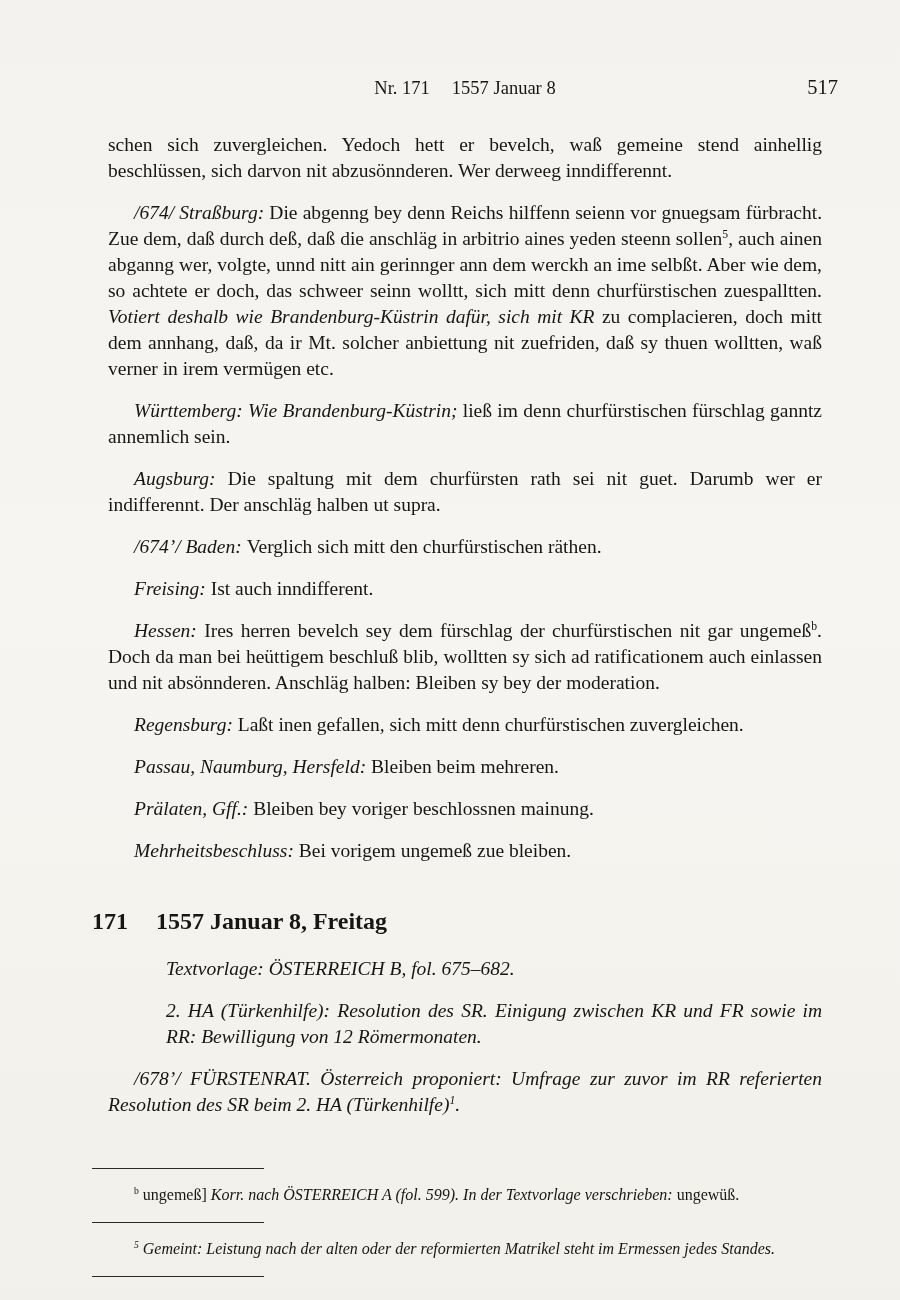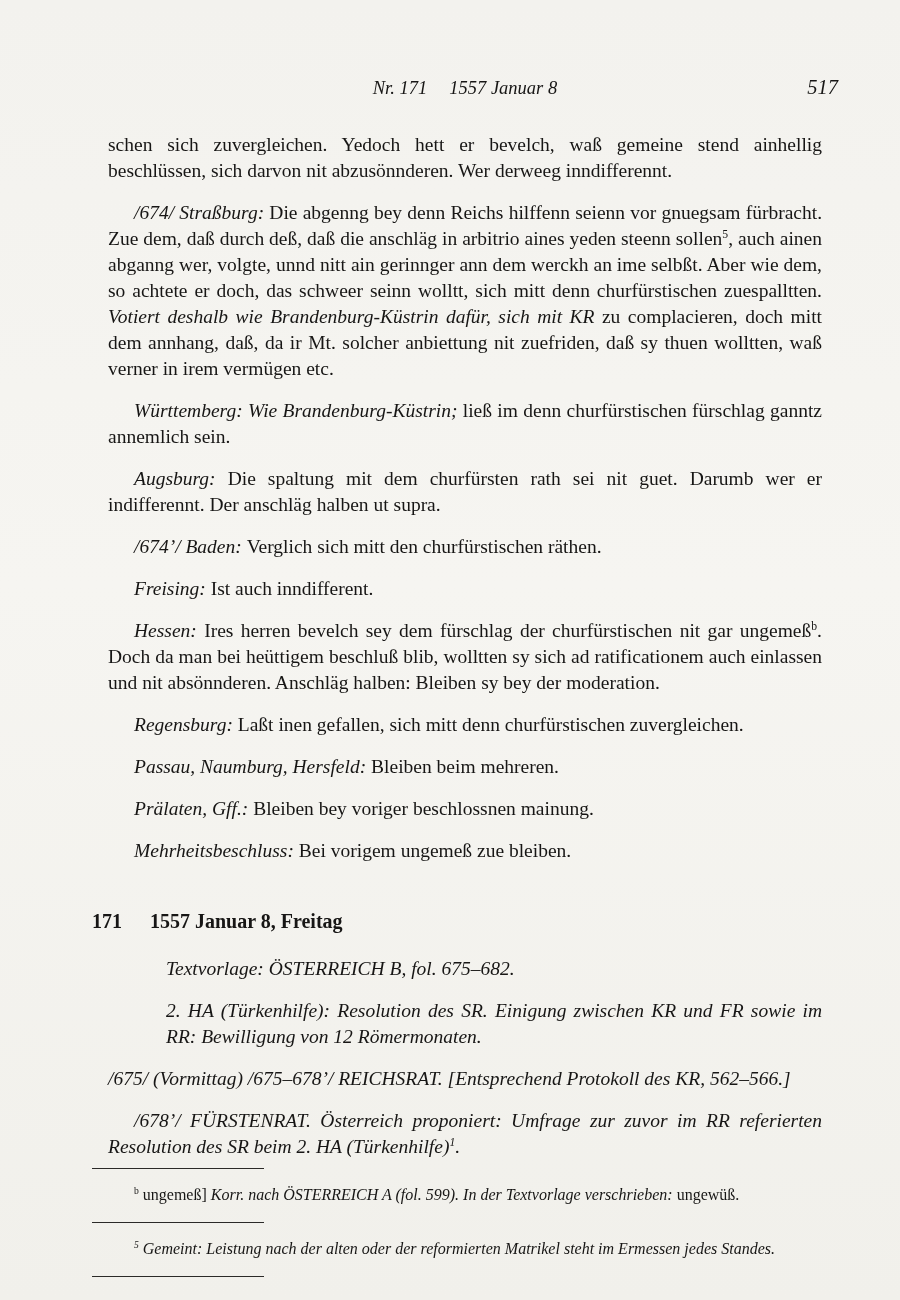--- a/index.html
+++ b/index.html
@@ -13,21 +13,20 @@
     width: 900px; height: 1300px;
     box-sizing: border-box;
     background: linear-gradient(180deg, #f3f2ee 0%, #f6f5f1 45%, #f1f0eb 100%);
     color: #171615;
     overflow: hidden;
   }
   .page-header {
     position: absolute;
     top: 78px; left: 92px; right: 62px;
     font-size: 18.5px;
-    font-style: italic;
   }
   .header-center {
     text-align: center;
   }
   .header-center .hsep { display: inline-block; width: 22px; }
   .page-num {
     position: absolute; right: 0; top: -2px;
     font-size: 20.5px;
   }
   .text-block {
@@ -40,21 +39,21 @@
     margin: 16px;
     text-align: justify;
     hyphens: auto;
   }
   .para.indent { text-indent: 26px; }
   .it { font-style: italic; }
   sup { font-size: 0.6em; line-height: 0; }
   .section-head {
     margin: 44px 0 22px 0;
     font-weight: bold;
-    font-size: 20px;
+    font-size: 24px;
   }
   .section-head .sec-title { margin-left: 28px; }
   .source-block {
     margin: 0 0 16px 58px;
   }
   .source-block .para { text-align: justify; }
   .footnotes {
     position: absolute;
     left: 92px; right: 62px;
     bottom: 16px;
@@ -100,21 +99,20 @@
     <p class="section-head">
       <span class="sec-num">171</span><span class="sec-title">1557 Januar 8, Freitag</span>
     </p>
 
     <div class="source-block">
         <p class="para"><span class="it">Textvorlage: ÖSTERREICH B, fol. 675–682.</span></p>
         <p class="para"><span class="it">2. HA (Türkenhilfe): Resolution des SR. Einigung zwischen KR und FR sowie im RR: Bewilligung von 12 Römermonaten.</span></p>
       </div>
 
     <div>
-        <p class="para"><span class="it">/675/ (Vormittag) /675–678’/ REICHSRAT. [Entsprechend Protokoll des KR, 562–566.]</span></p>
         <p class="para indent"><span class="it">/678’/ FÜRSTENRAT. Österreich proponiert: Umfrage zur zuvor im RR referierten Resolution des SR beim 2. HA (Türkenhilfe)</span><sup class="it">1</sup><span class="it">.</span></p>
       </div>
 
   </div>
 
   <div class="footnotes">
       <div class="fn-rule"></div>
       <p class="para footnote"><sup>b</sup><span> ungemeß] </span><span class="it">Korr. nach ÖSTERREICH A (fol. 599). In der Textvorlage verschrieben: </span><span>ungewüß.</span></p>
       <div class="fn-rule"></div>
       <p class="para footnote"><sup class="it">5</sup><span> </span><span class="it">Gemeint: Leistung nach der alten oder der reformierten Matrikel steht im Ermessen jedes Standes.</span></p>

